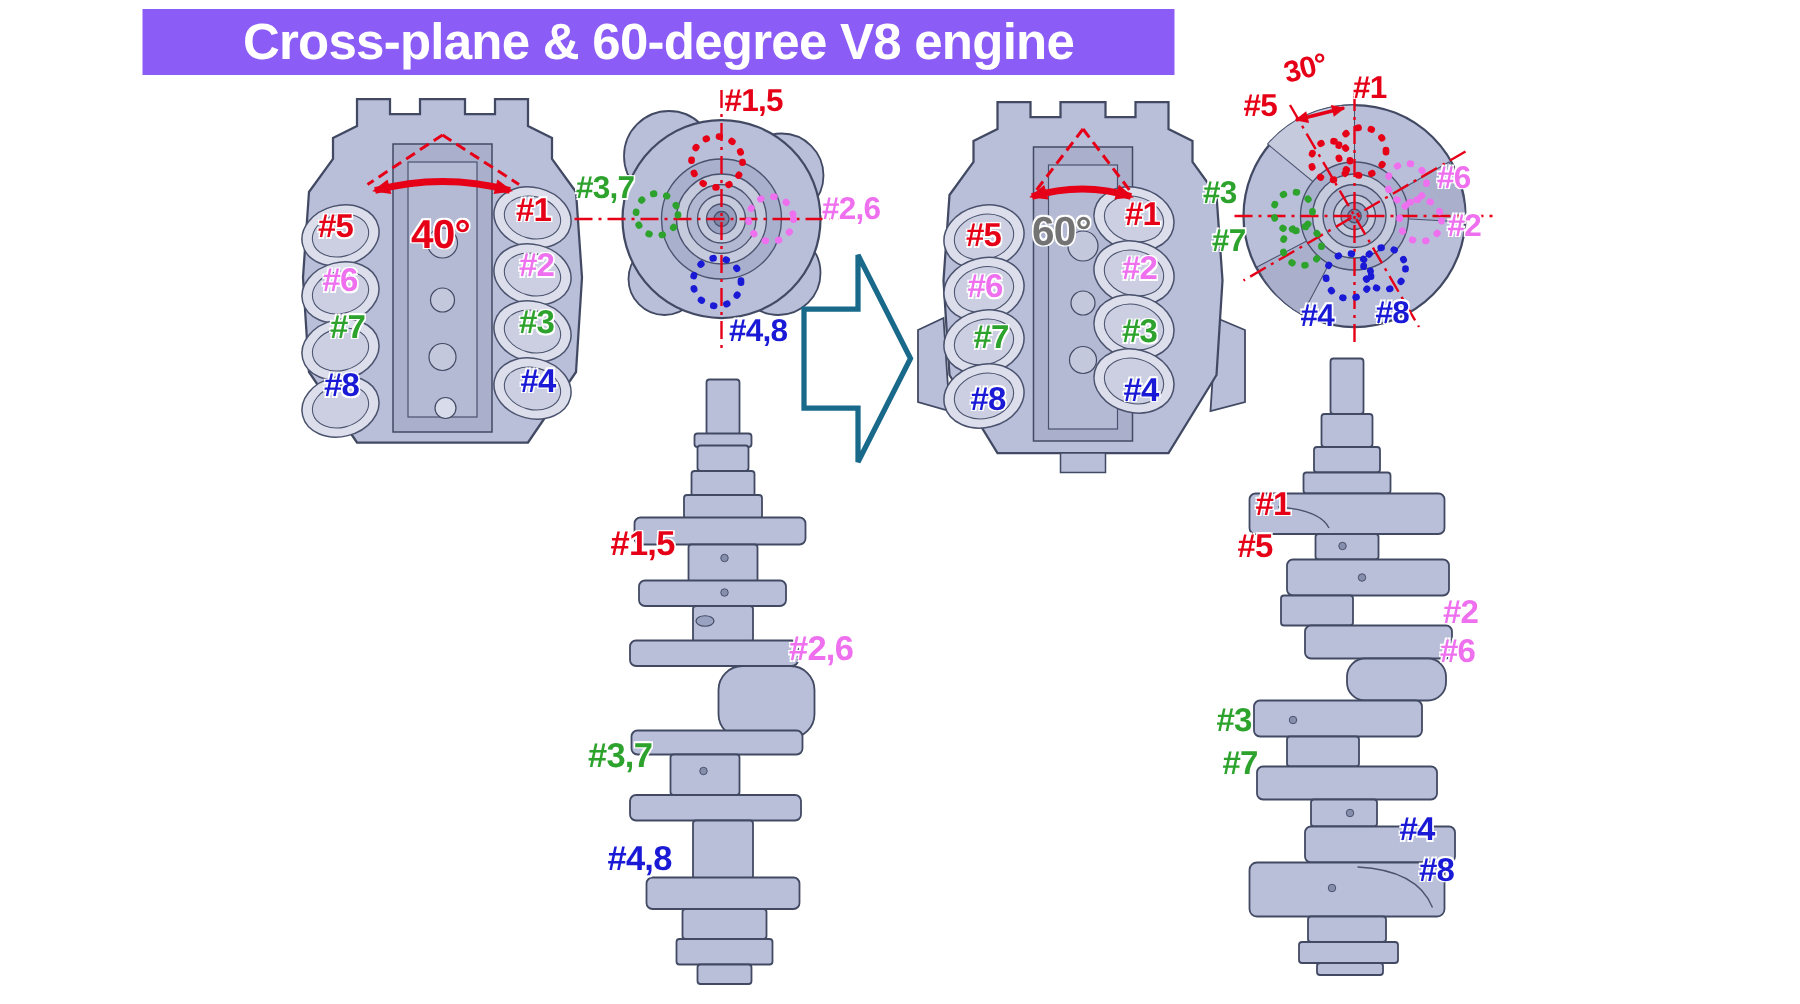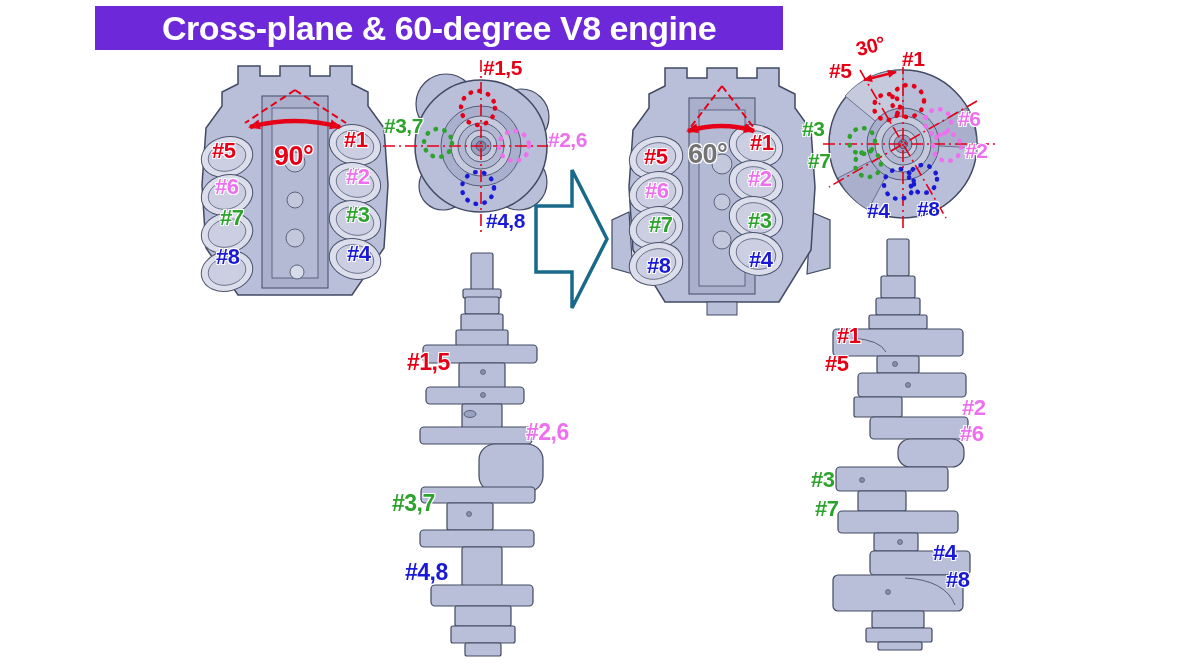--- a/index.html
+++ b/index.html
@@ -2,21 +2,21 @@
 <html><head>
 <meta charset="utf-8">
 <style>
   html,body{margin:0;padding:0;background:#ffffff;}
   #canvas{
     position:relative;width:1200px;height:669px;background:#ffffff;overflow:hidden;
     font-family:"Liberation Sans",sans-serif;
   }
   .title-banner{
     position:absolute;left:95px;top:6px;width:688px;height:44px;
-    background:#6d28d9;display:flex;align-items:center;justify-content:center;
+    background:#8b5cf6;display:flex;align-items:center;justify-content:center;
   }
   .title-banner span{
     color:#ffffff;font-size:34px;font-weight:bold;letter-spacing:-0.5px;white-space:nowrap;
   }
   .art{position:absolute;left:0;top:0;}
   .lbl{
     position:absolute;font-weight:bold;line-height:1;white-space:nowrap;letter-spacing:-0.5px;
     text-shadow:-1px -1px 0 #fff,1px -1px 0 #fff,-1px 1px 0 #fff,1px 1px 0 #fff;
   }
   .f27{font-size:27px;}
@@ -266,21 +266,21 @@
   </div>
 
   <div class="lbl f22" style="left: 212px; top: 140px; color: rgb(230, 0, 23);">#5</div>
   <div class="lbl f22" style="left: 215px; top: 176px; color: rgb(238, 112, 238);">#6</div>
   <div class="lbl f22" style="left: 220px; top: 207px; color: rgb(45, 163, 45);">#7</div>
   <div class="lbl f22" style="left: 216px; top: 246px; color: rgb(26, 26, 214);">#8</div>
   <div class="lbl f22" style="left: 344px; top: 129px; color: rgb(230, 0, 23);">#1</div>
   <div class="lbl f22" style="left: 346px; top: 166px; color: rgb(238, 112, 238);">#2</div>
   <div class="lbl f22" style="left: 346px; top: 204px; color: rgb(45, 163, 45);">#3</div>
   <div class="lbl f22" style="left: 347px; top: 243px; color: rgb(26, 26, 214);">#4</div>
-  <div class="lbl f27" style="left: 274px; top: 143px; color: rgb(230, 0, 23);">90°</div>
+  <div class="lbl f27" style="left: 274px; top: 143px; color: rgb(230, 0, 23);">40°</div>
 
   <div class="lbl f21" style="left: 483px; top: 57px; color: rgb(230, 0, 23);">#1,5</div>
   <div class="lbl f21" style="left: 548px; top: 129px; color: rgb(238, 112, 238);">#2,6</div>
   <div class="lbl f21" style="left: 384px; top: 115px; color: rgb(45, 163, 45);">#3,7</div>
   <div class="lbl f21" style="left: 486px; top: 210px; color: rgb(26, 26, 214);">#4,8</div>
 
   <div class="lbl f22" style="left: 644px; top: 146px; color: rgb(230, 0, 23);">#5</div>
   <div class="lbl f22" style="left: 645px; top: 180px; color: rgb(238, 112, 238);">#6</div>
   <div class="lbl f22" style="left: 649px; top: 214px; color: rgb(45, 163, 45);">#7</div>
   <div class="lbl f22" style="left: 647px; top: 255px; color: rgb(26, 26, 214);">#8</div>

